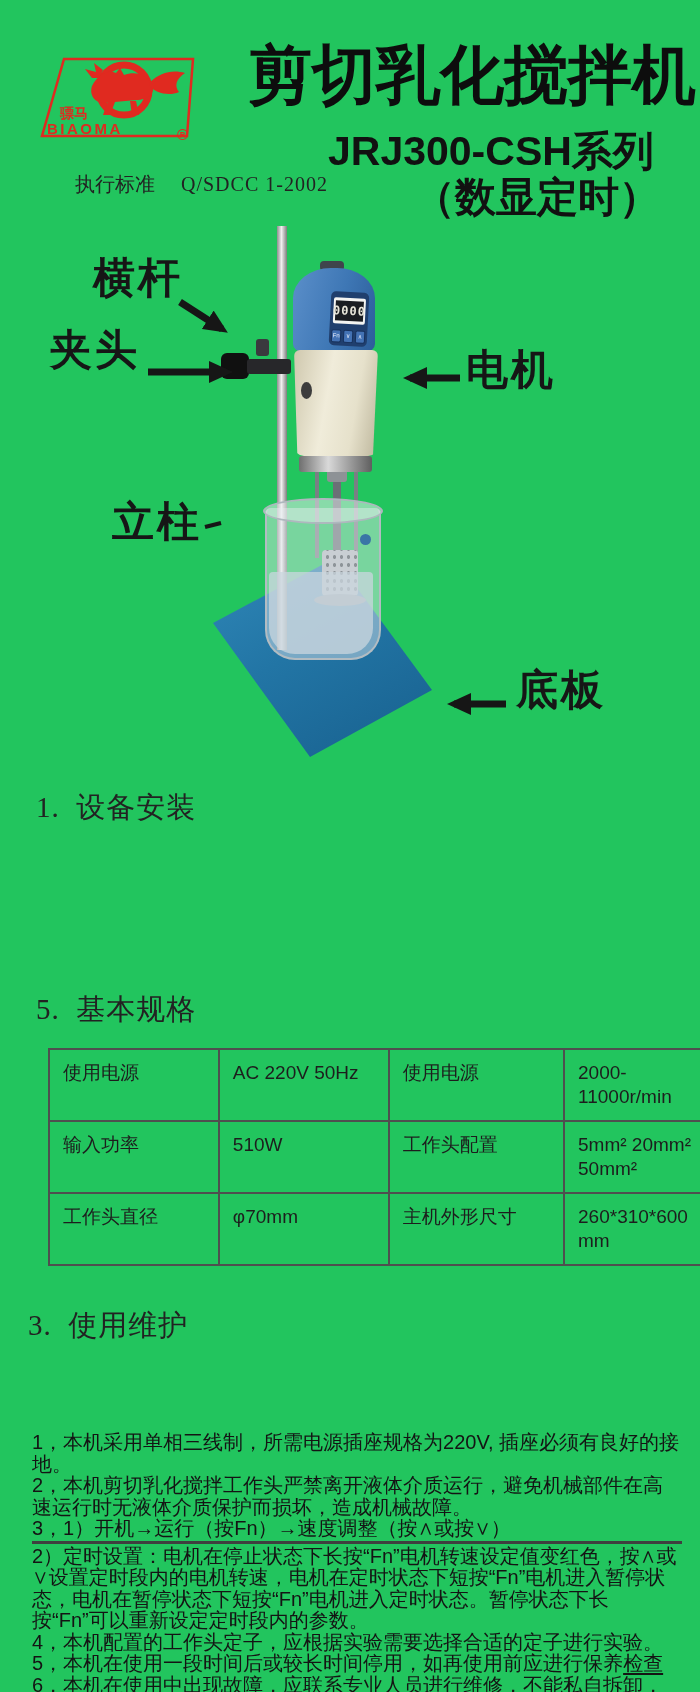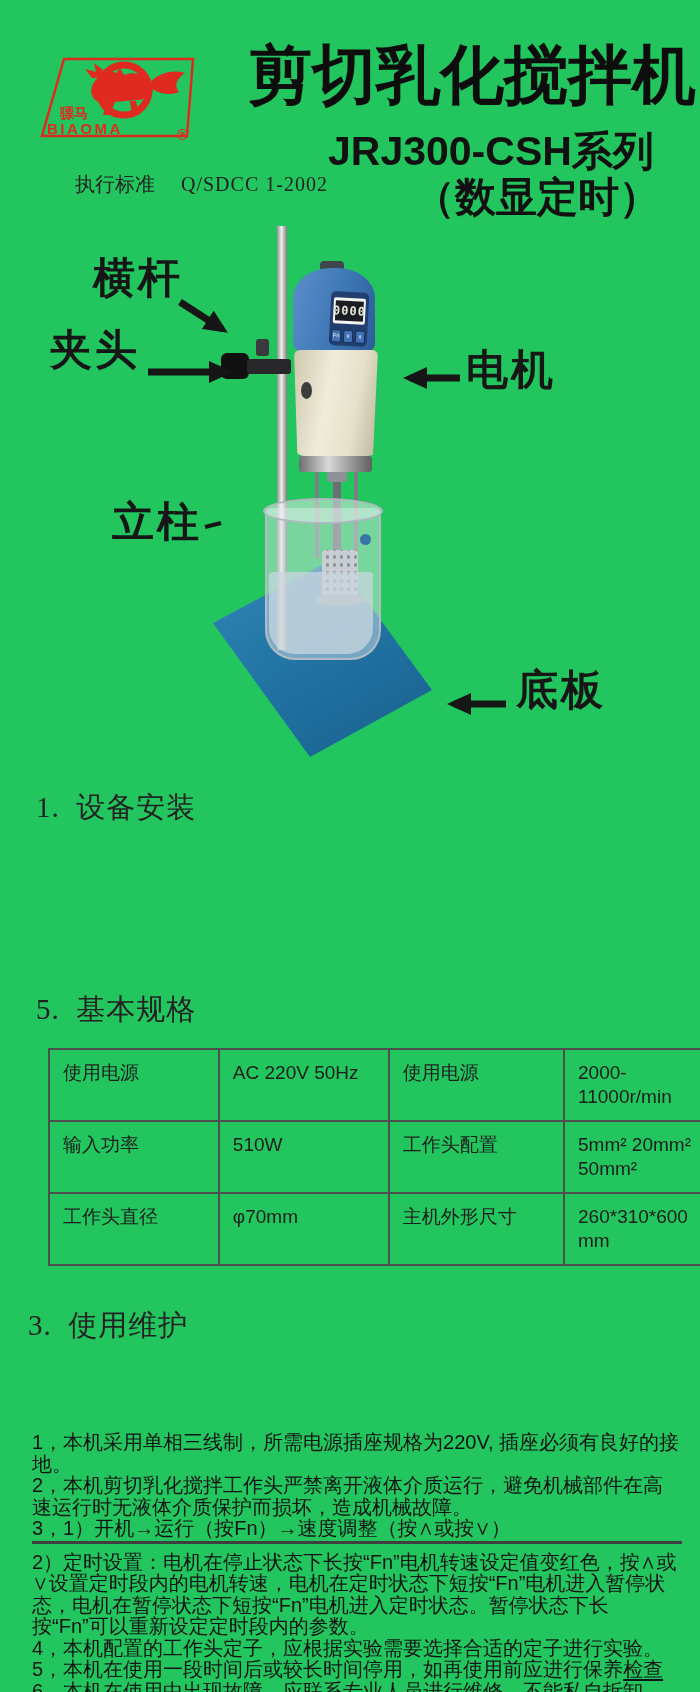--- a/index.html
+++ b/index.html
@@ -70,21 +70,21 @@
   .s1-h{left:36px;top:788px;}
   .s1-body{left:30px;top:824px;width:646px;font-size:25px;line-height:27px;font-weight:600;color:#161616;}
   .s2-h{left:36px;top:990px;}
   .spec-table{left:48px;top:1048px;}
   table.specs{border-collapse:collapse;table-layout:fixed;width:665px;}
   table.specs td{border:2px solid #4f4f4f;vertical-align:top;height:59px;
       padding:11px 6px 0 13px;font-size:19px;line-height:1.25;color:#1d1d1d;}
   .s3-h{left:28px;top:1306px;}
   .s3-list{left:32px;top:1432px;width:650px;font-size:20px;line-height:21.5px;font-weight:400;color:#141414;}
   .m-item{position:relative;}
-  .m-item.rule{border-bottom:3px solid #3f3f3f;padding-bottom:1px;margin-bottom:8px;}
+  .m-item.rule{border-bottom:3px solid #3f3f3f;padding-bottom:1px;margin-bottom:2px;}
   .useg{text-decoration:underline;text-decoration-thickness:2px;text-underline-offset:3px;}
 </style>
 </head>
 <body>
 
 <div class="page">
 
   <div class="abs logo">
     <svg width="158" height="92" viewBox="0 0 158 92">
       <polygon points="24,3 153,3 147,80 2,80" fill="none" stroke="#e02a20" stroke-width="2.5"></polygon>

